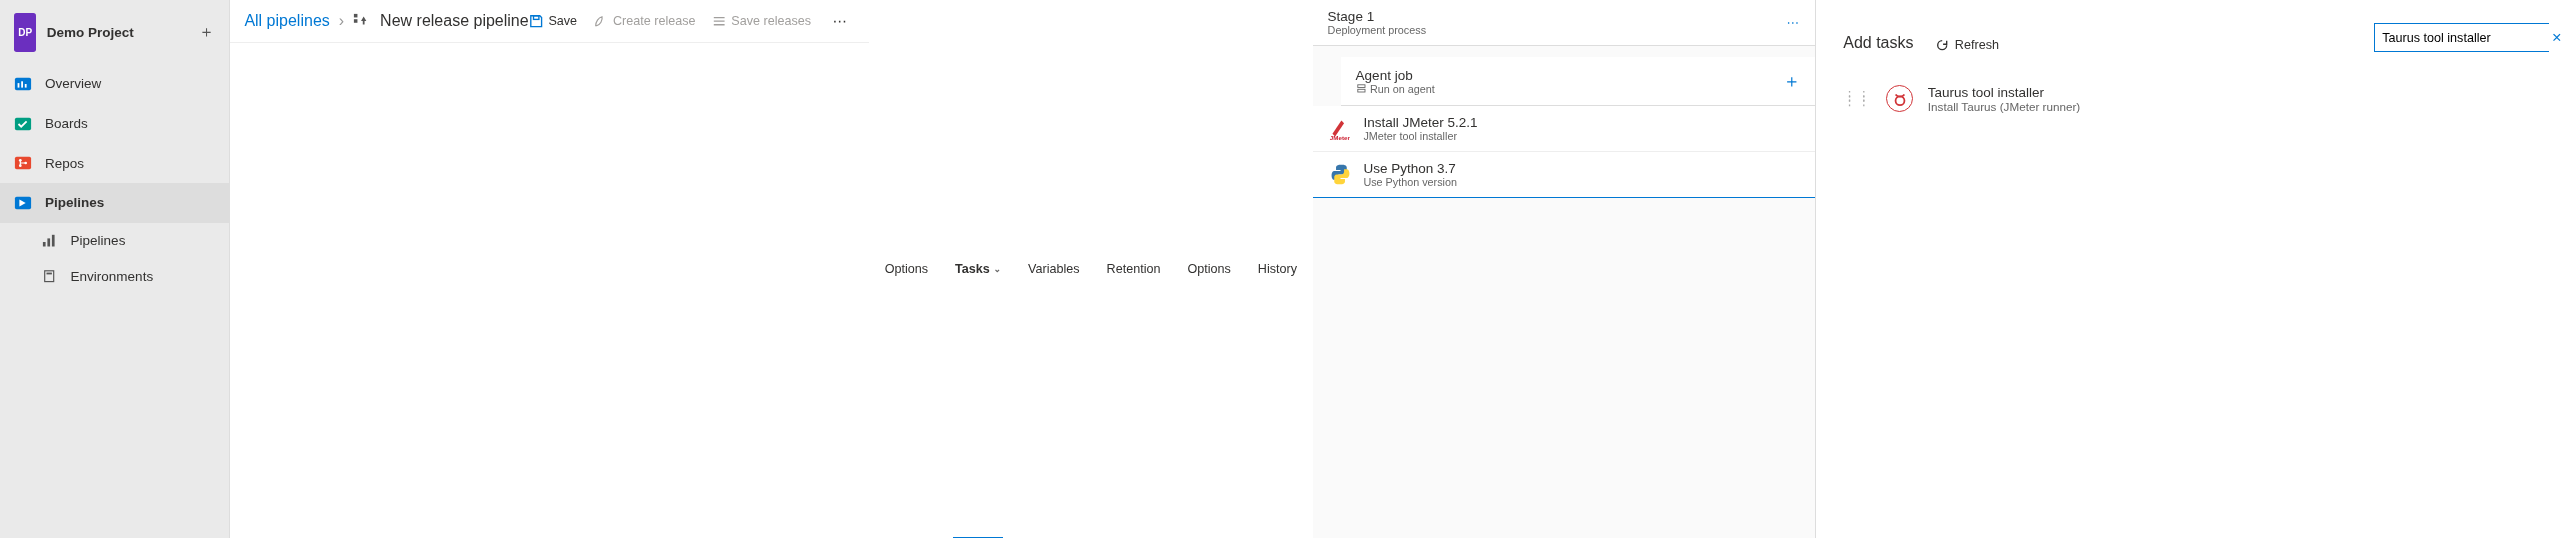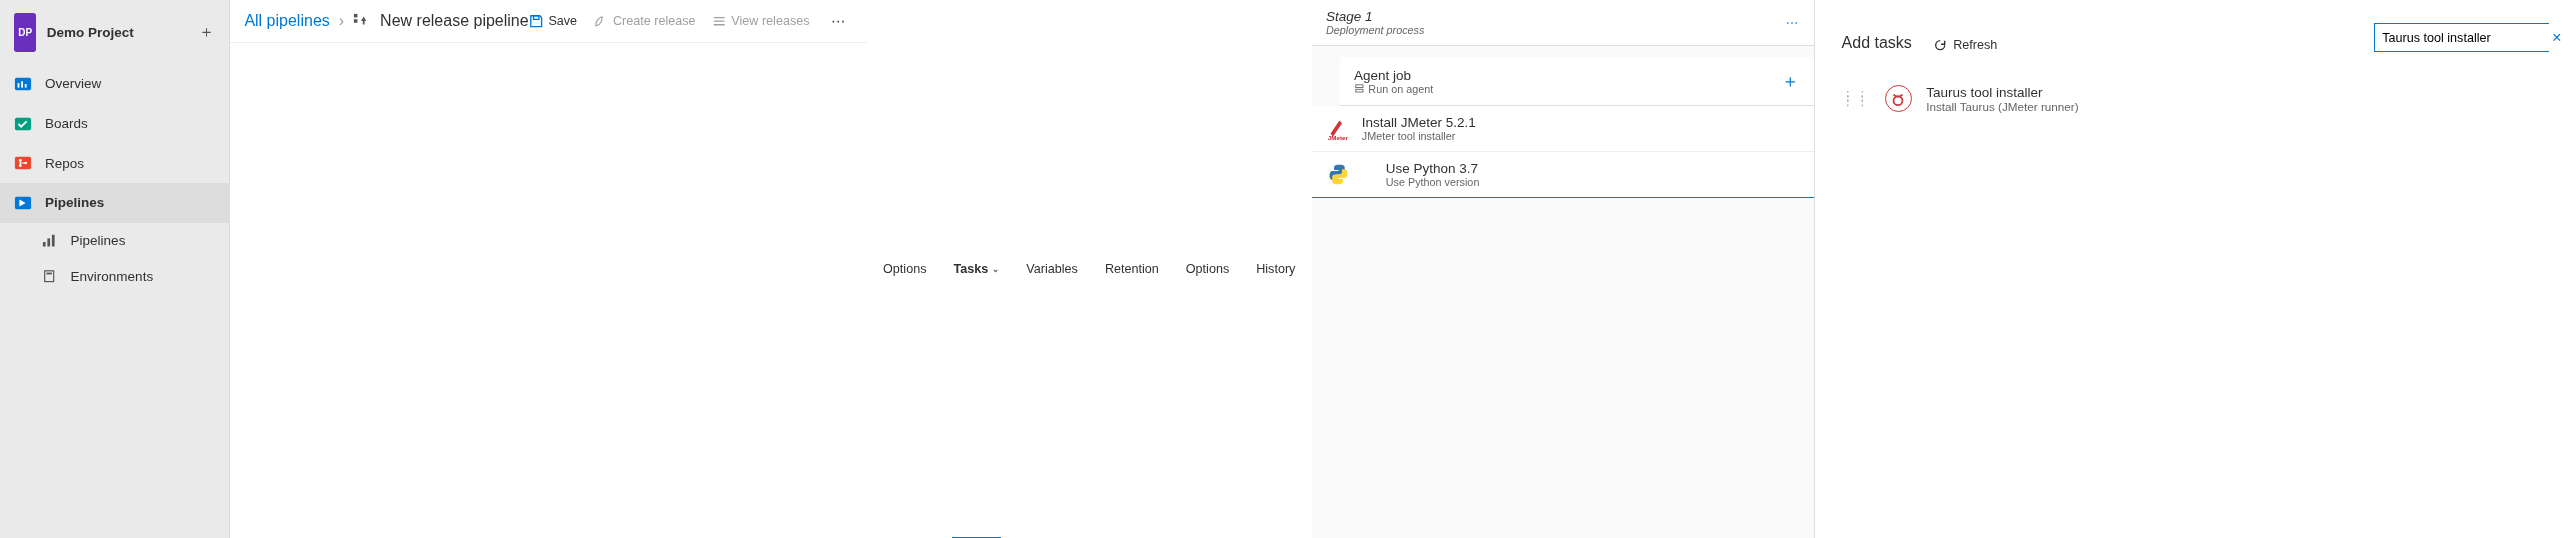--- a/index.html
+++ b/index.html
@@ -34,34 +34,34 @@
     .more-btn { color: #323130; font-size: 14.4px; cursor: pointer; padding: 0 5.4px; letter-spacing: 1.8px; }
     
     .tabbar { display: flex; padding: 0 14.4px; border-bottom: 0.9px solid #eee; gap: 23.4px; }
     .tab { padding: 10.8px 1.8px; cursor: pointer; color: #323130; font-size: 12.6px; border-bottom: 1.8px solid transparent; display: flex; align-items: center; gap: 3.6px; }
     .tab.active { font-weight: 600; border-bottom-color: #0078d4; }
     .chevron-down { font-size: 9px; color: #666; }
     
     .content { flex: 1; display: flex; }
     
     .stage-panel { width: 503px; border-right: 0.9px solid #ddd; display: flex; flex-direction: column; background: #fafafa; }
-    .stage-header { padding: 9px 14.4px 9px 14.4px; display: flex; align-items: center; border-bottom: 0.9px solid #ddd; background: #fff; font-style: italic; }
+    .stage-header { padding: 9px 14.4px 9px 14.4px; display: flex; align-items: center; border-bottom: 0.9px solid #ddd; background: #fff; }
     .stage-header-text { flex: 1; }
     .stage-title { font-size: 13.5px; }
     .stage-subtitle { font-size: 10.8px; color: #666; }
     .stage-more { color: #0078d4; letter-spacing: 1.8px; cursor: pointer; }
     
     .job-header { padding: 10.8px 14.4px; display: flex; align-items: center; border-bottom: 0.9px solid #ddd; background: #fff; margin-top: 10.8px; margin-left: 28px; }
     .job-header-text { flex: 1; }
     .job-title { font-size: 13.5px; }
     .job-subtitle { font-size: 10.8px; color: #666; display: flex; align-items: center; gap: 3.6px; }
     .job-add { color: #0078d4; font-size: 18px; cursor: pointer; }
     
     .task-item { padding: 9px 14.4px; display: flex; align-items: center; border-bottom: 0.9px solid #eee; background: #fff; cursor: pointer; }
-    .task-item.selected { border-bottom: 1.8px solid #0078d4; gap: 24px; }
+    .task-item.selected { border-bottom: 1.8px solid #0078d4; }
     .task-icon { width: 25px; height: 25px; margin-right: 10.8px; display: flex; align-items: center; justify-content: center; }
     .task-title { font-size: 13.5px; }
     .task-subtitle { font-size: 10.8px; color: #666; }
     
     .details-panel { flex: 1; padding: 23.4px 27px; }
     .details-header { display: flex; align-items: flex-end; gap: 21.6px; margin-bottom: 27px; }
     .details-title { font-size: 16px; }
     .refresh-link { display: flex; align-items: center; gap: 5.4px; color: #323130; cursor: pointer; font-size: 12.6px; }
     .details-spacer { flex: 1; }
     .search-box { border: 1.8px solid #0078d4; width: 175px; height: 29px; display: flex; align-items: center; padding-right: 5.4px; }
@@ -183,21 +183,21 @@
             </svg>
         </span>
         <span>Create release</span>
       </div>
       <div class="btn disabled">
         <span class="btn-icon">
           <svg width="14.4" height="14.4" viewBox="0 0 16 16">
               <path d="M2 4h12M2 8h12M2 12h12" stroke="#a19f9d" stroke-width="1.5"></path>
             </svg>
         </span>
-        <span>View releases</span>
+        <span>Save releases</span>
       </div>
       <div class="more-btn">⋯</div>
     </div>
   </div>
 
   <div class="tabbar">
     <div class="tab">Options</div>
     <div class="tab active">
       <span>Tasks</span>
       <span class="chevron-down">⌄</span>

